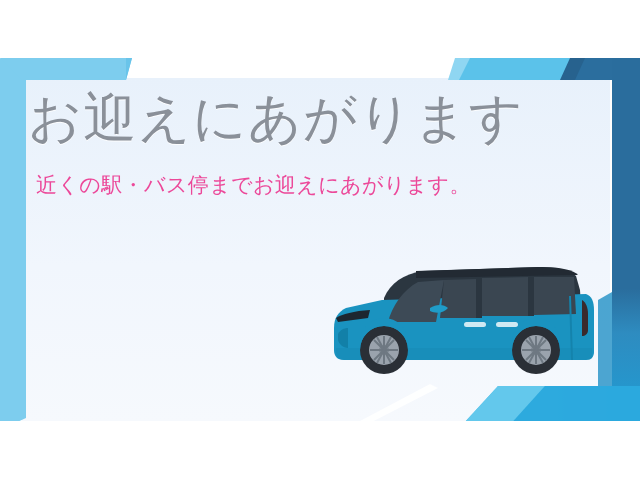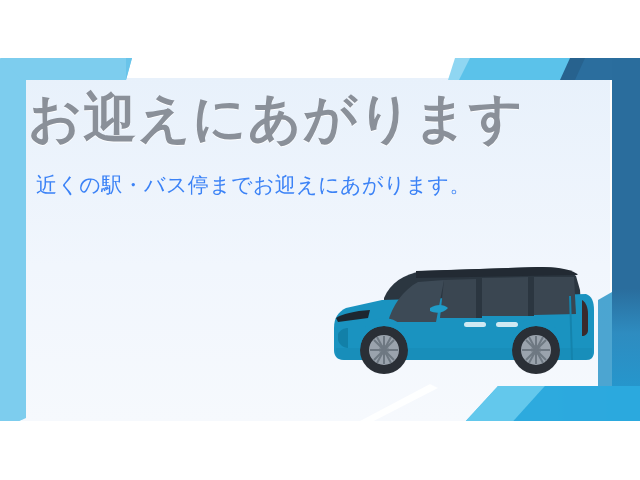--- a/index.html
+++ b/index.html
@@ -37,34 +37,34 @@
     left: 0;
     top: 90px;
     width: 600px;
     z-index: 5;
   }
 
   #headline {
     margin: 0 0 0 28px;
     font-size: 53px;
     line-height: 1.06;
-    font-weight: 700;
+    font-weight: 400;
     letter-spacing: 1px;
     color: #8a9099;
     white-space: nowrap;
     text-shadow: 0 1px 0 rgba(255,255,255,0.85);
   }
 
   #subtext {
     margin: 22px 0 0 36px;
     font-size: 21px;
     line-height: 1.62;
     font-weight: 400;
     letter-spacing: 0.4px;
-    color: #3b82f6;
+    color: #ec4899;
     white-space: nowrap;
   }
   #subtext .line { display: block; }
 
   
   #vehicle {
     position: absolute;
     left: 324px;
     top: 256px;
     width: 300px;

